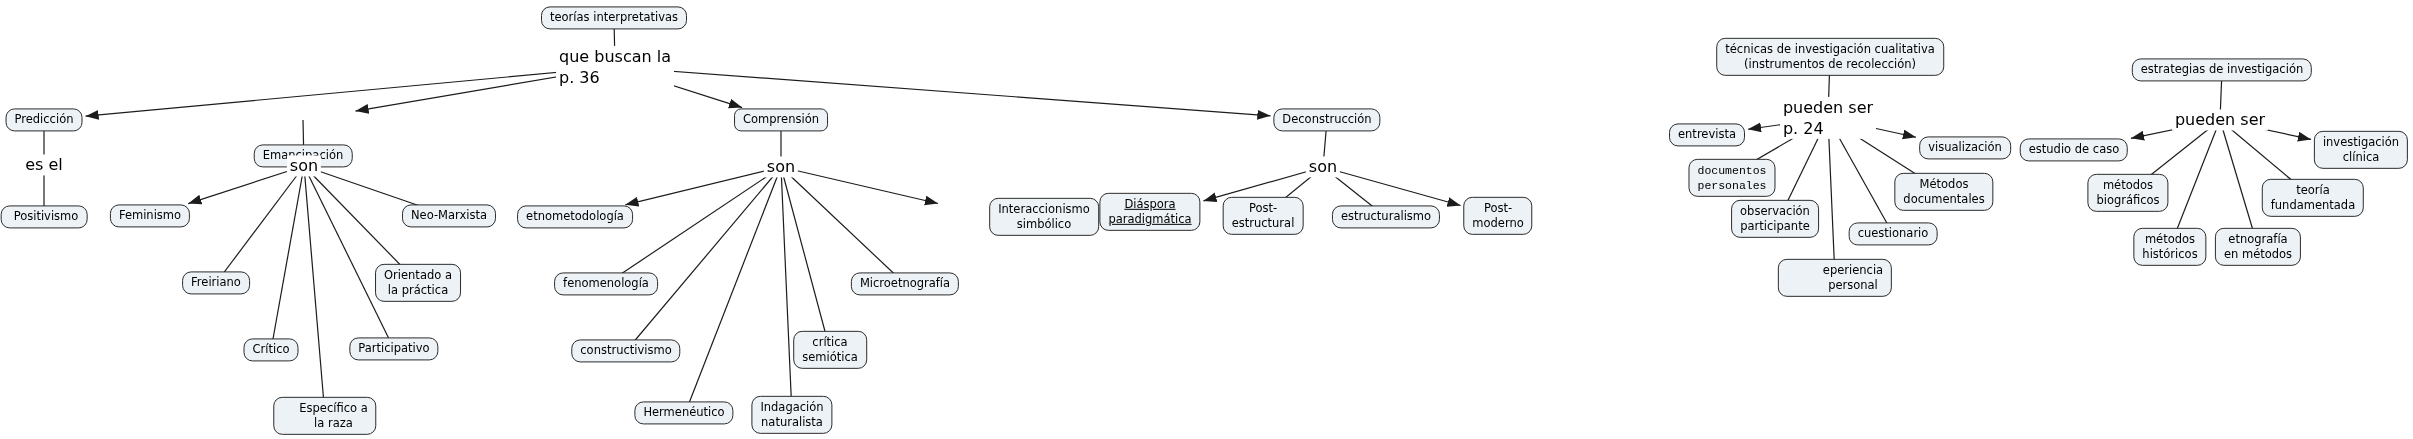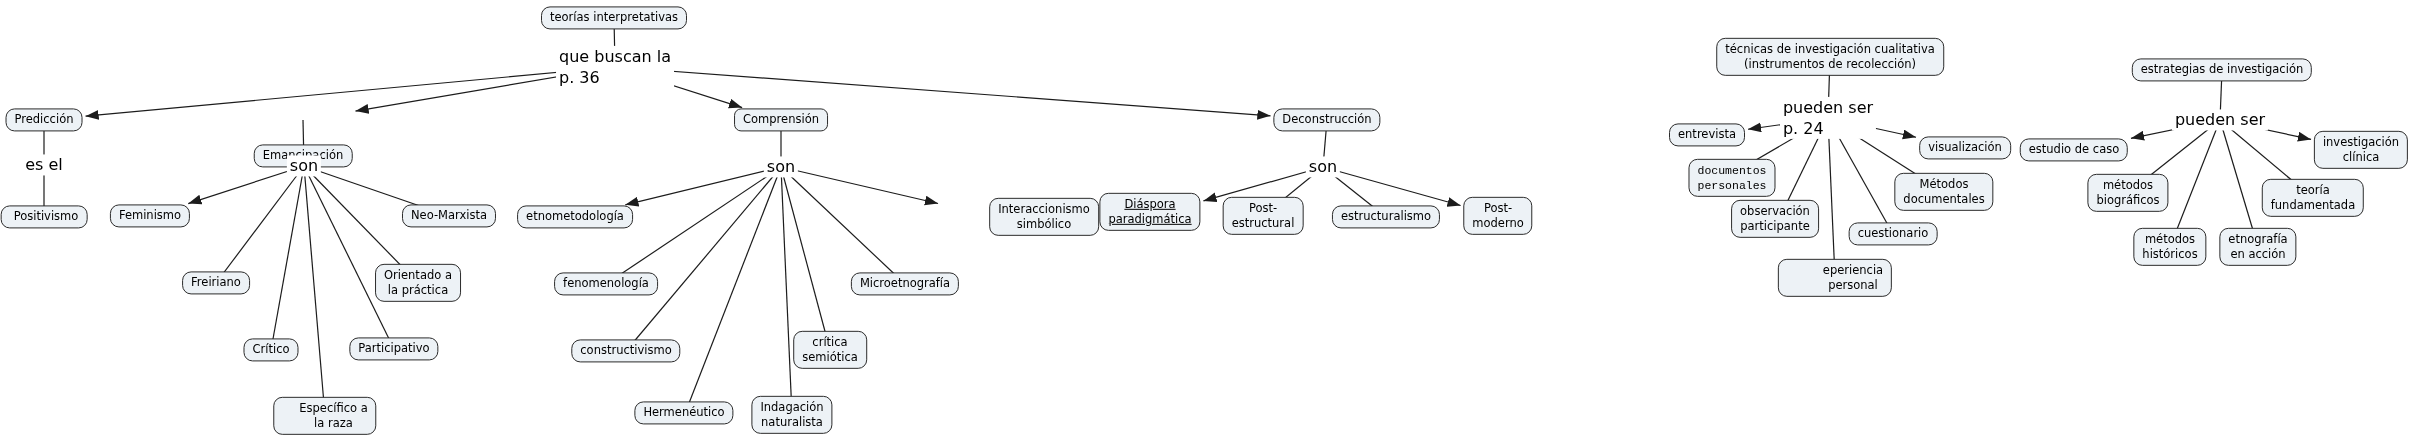--- a/index.html
+++ b/index.html
@@ -155,18 +155,18 @@
 documentales</div>
     <div class="concept-node" style="left: 1965px; top: 148px;">visualización</div>
     <div class="concept-node" style="left: 2222px; top: 70px;">estrategias de investigación</div>
     <div class="link-label" style="left: 2220px; top: 120px;">pueden ser</div>
     <div class="concept-node" style="left: 2074px; top: 150px;">estudio de caso</div>
     <div class="concept-node" style="left: 2128px; top: 193px;">métodos
 biográficos</div>
     <div class="concept-node" style="left: 2170px; top: 247px;">métodos
 históricos</div>
     <div class="concept-node" style="left: 2258px; top: 247px;">etnografía
-en acción</div>
+en métodos</div>
     <div class="concept-node" style="left: 2313px; top: 198px;">teoría
 fundamentada</div>
     <div class="concept-node" style="left: 2361px; top: 150px;">investigación
 clínica</div>
   </div>
 
 </body></html>

